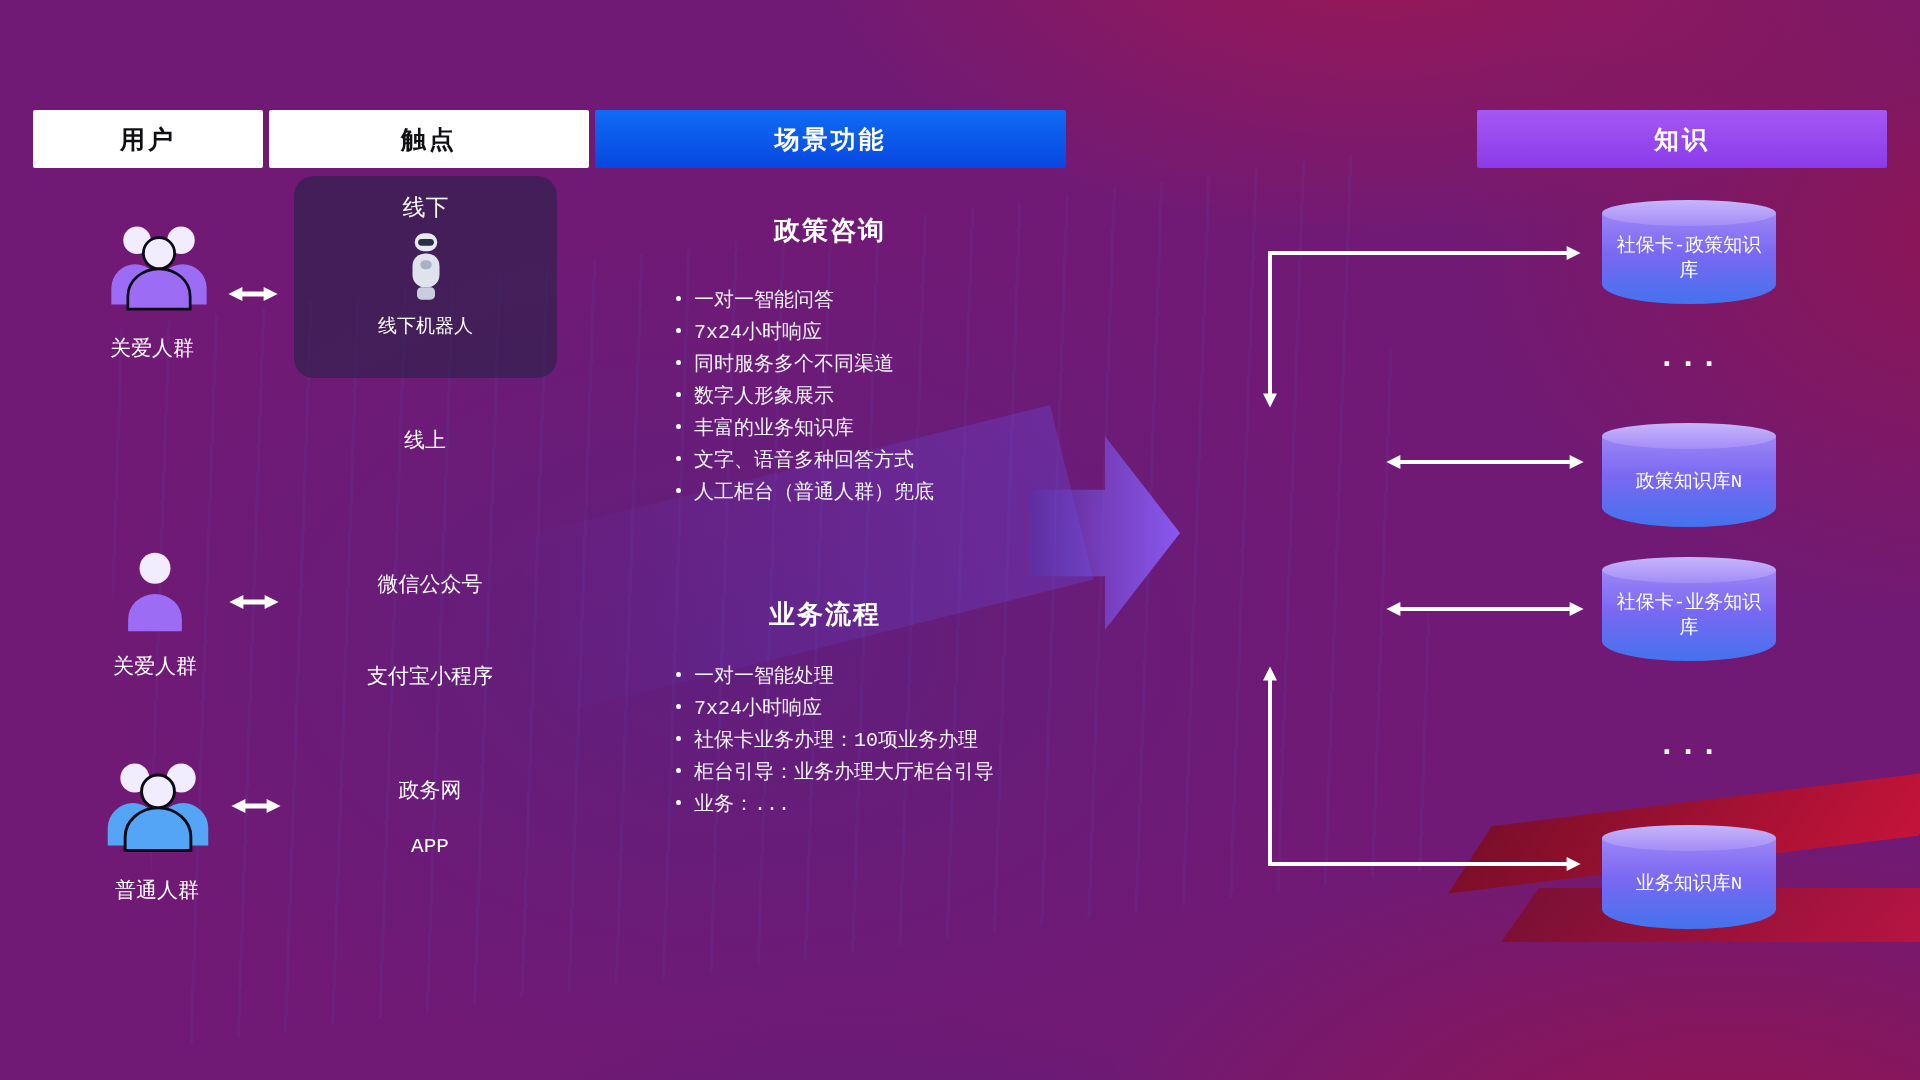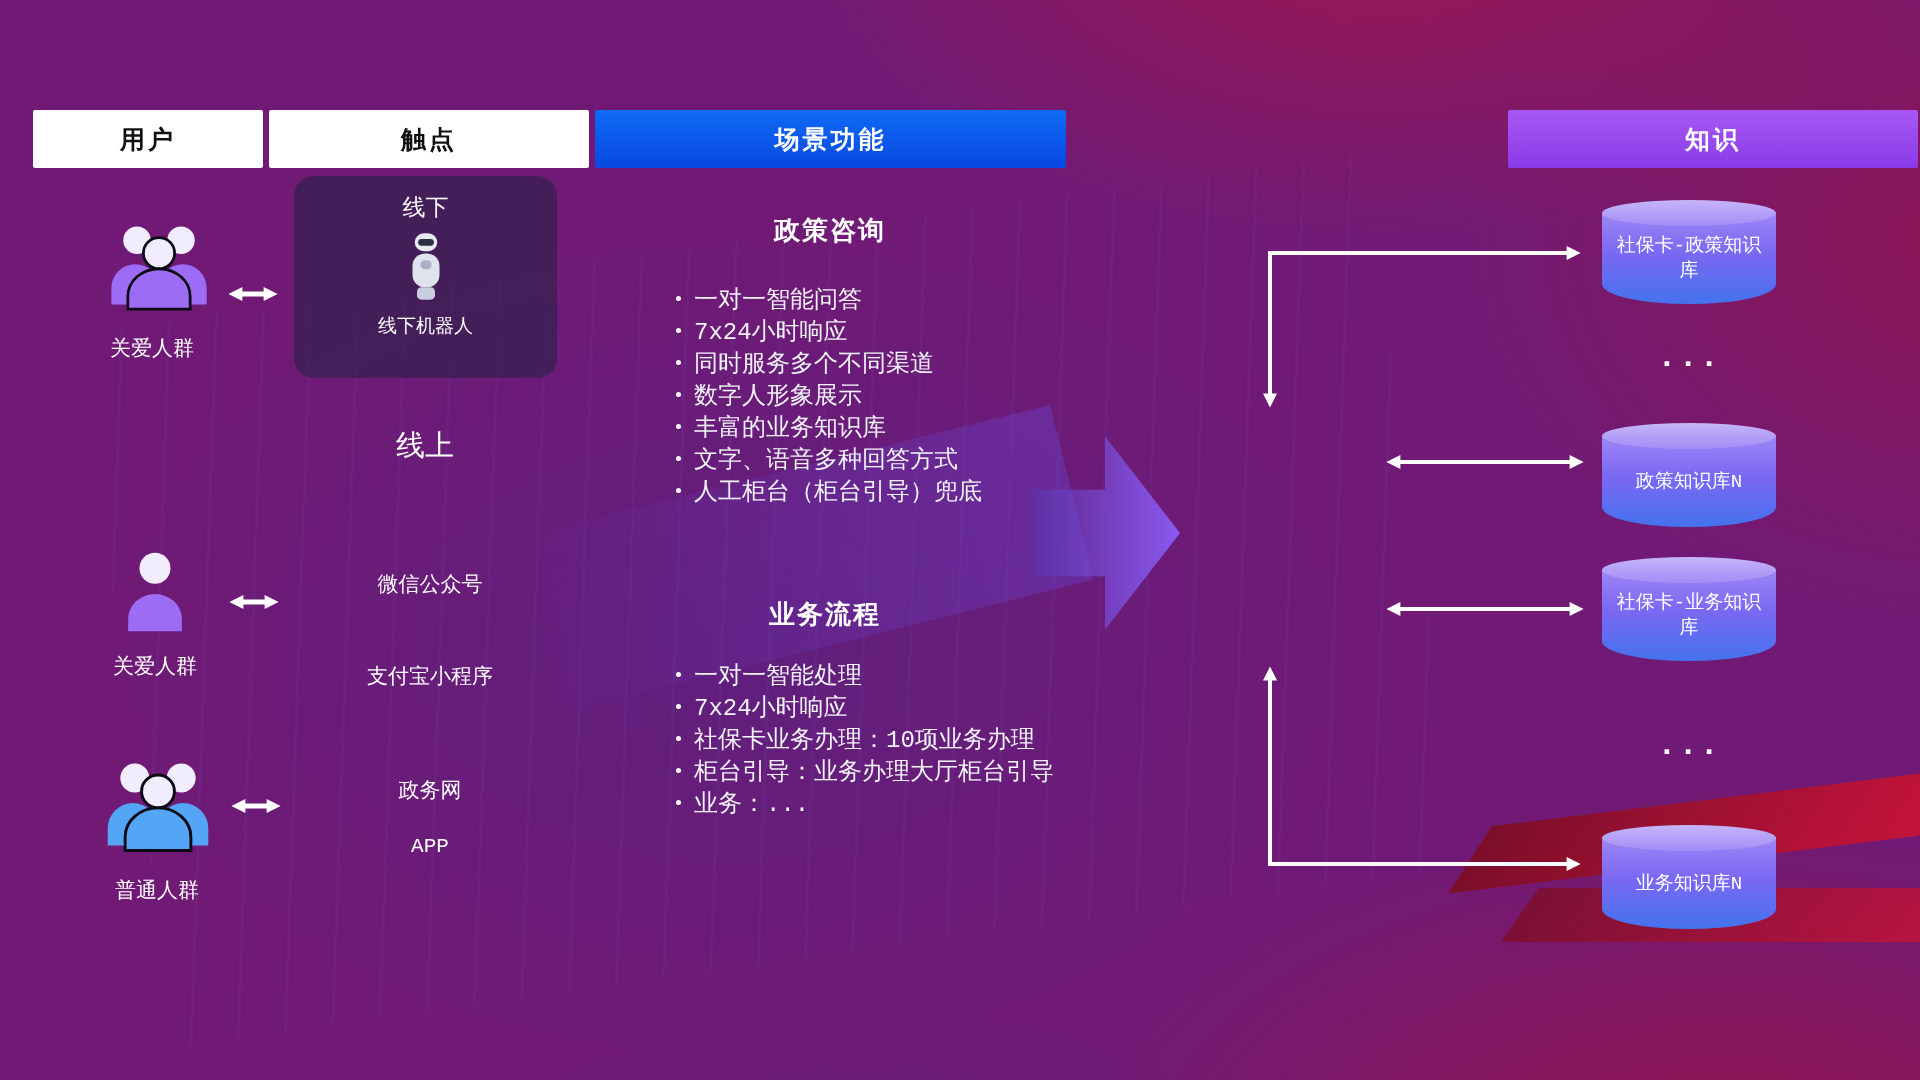--- a/index.html
+++ b/index.html
@@ -22,44 +22,44 @@
   .rb1{left:1470px;top:800px;width:470px;height:62px;transform:skewY(-7deg) skewX(-35deg);}
   .rb2{left:1520px;top:888px;width:430px;height:54px;transform:skewX(-35deg);opacity:.7;}
 
   
   .hdr{position:absolute;top:110px;height:58px;z-index:2;display:flex;align-items:center;justify-content:center;
     font-size:25px;font-weight:bold;letter-spacing:3px;border-radius:2px;}
   .hdr.white{background:#ffffff;color:#101014;}
   .hdr.blue{background:linear-gradient(180deg,#0f6bf5,#0847e0);color:#fff;}
   .hdr.purple{background:linear-gradient(180deg,#a558f5,#8a3be8);color:#fff;}
   .h1{left:33px;width:230px;} .h2{left:269px;width:320px;} .h3{left:595px;width:471px;}
-  .h4{left:1072px;width:399px;} .h5{left:1477px;width:410px;margin-left:31px;}
+  .h4{left:1072px;width:399px;} .h5{left:1477px;width:410px;}
 
   
   .ctext{position:absolute;z-index:2;text-align:center;color:#fff;}
 
   
   .user-icon{position:absolute;z-index:2;}
   .user-label{font-size:21px;}
 
   
   .offline-card{position:absolute;left:294px;top:176px;width:263px;height:202px;z-index:2;
     background:rgba(32,34,66,.55);border-radius:20px;display:flex;flex-direction:column;align-items:center;}
   .tp-title{font-size:23px;margin-top:16px;}
   .tp-sub{font-size:19px;margin-top:10px;}
   .robot{margin-top:8px;}
-  .online-title{left:325px;width:200px;top:426px;font-size:29px;}
+  .online-title{left:325px;width:200px;top:426px;font-size:21px;}
   .channel{left:330px;width:200px;font-size:21px;}
 
   
   .scene-title{position:absolute;z-index:2;width:260px;text-align:center;font-size:26px;font-weight:bold;letter-spacing:2px;color:#fff;}
   .st1{left:700px;top:213px;} .st2{left:695px;top:597px;}
   .feat-list{position:absolute;z-index:2;left:676px;margin:0;padding:0;list-style:none;}
   .fl1{top:290px;} .fl2{top:666px;}
-  .feat-list li{font-size:24px;line-height:22px;margin-bottom:10px;color:#f2f3f8;white-space:nowrap;}
+  .feat-list li{font-size:20px;line-height:22px;margin-bottom:10px;color:#f2f3f8;white-space:nowrap;}
   .feat-list li::before{content:"";display:inline-block;width:5px;height:5px;border-radius:50%;
     background:#fff;margin:0 13px 4px 0;vertical-align:middle;}
 
   
   .big-arrow{position:absolute;left:1030px;top:430px;width:150px;height:206px;z-index:2;
     background:linear-gradient(90deg,rgba(70,56,178,.30),rgba(139,92,246,.95));
     clip-path:polygon(0 29%,50% 29%,50% 3%,100% 50%,50% 97%,50% 71%,0 71%);}
 
   
   .model-logo{position:absolute;left:1196px;top:482px;z-index:2;display:flex;align-items:center;}
@@ -142,21 +142,21 @@
   <div class="ctext channel" style="top:835px">APP</div>
 
   <div class="scene-title st1">政策咨询</div>
   <ul class="feat-list fl1">
     <li>一对一智能问答</li>
     <li>7x24小时响应</li>
     <li>同时服务多个不同渠道</li>
     <li>数字人形象展示</li>
     <li>丰富的业务知识库</li>
     <li>文字、语音多种回答方式</li>
-    <li>人工柜台（柜台引导）兜底</li>
+    <li>人工柜台（普通人群）兜底</li>
   </ul>
 
   <div class="scene-title st2">业务流程</div>
   <ul class="feat-list fl2">
     <li>一对一智能处理</li>
     <li>7x24小时响应</li>
     <li>社保卡业务办理：10项业务办理</li>
     <li>柜台引导：业务办理大厅柜台引导</li>
     <li>业务：...</li>
   </ul>

